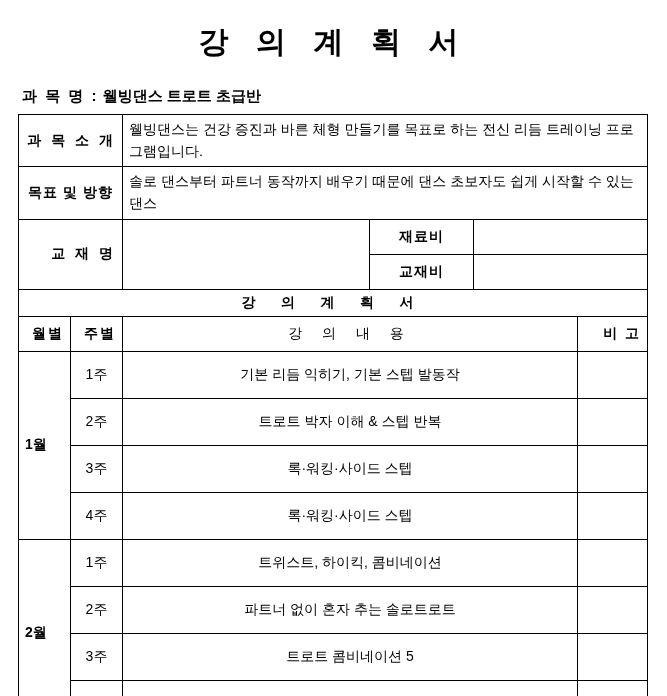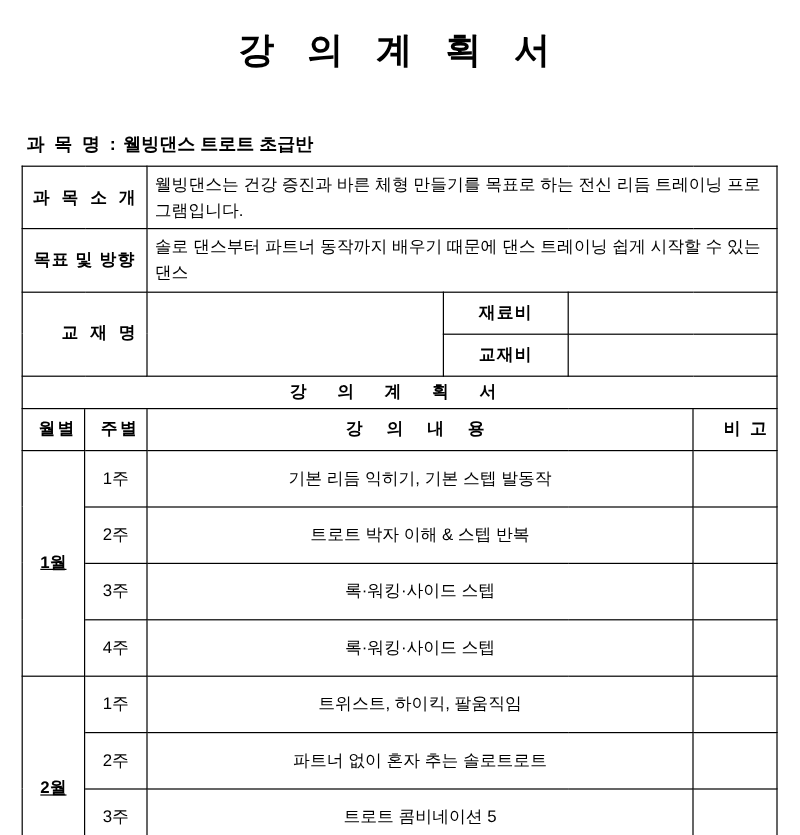--- a/index.html
+++ b/index.html
@@ -35,21 +35,20 @@
     align-items: baseline;
     justify-content: space-between;
     font-size: 15px;
     font-weight: bold;
     margin-top: 24px;
     margin-bottom: 8px;
     padding: 0 4px;
   }
   .header-left, .header-right {
     white-space: nowrap;
-    margin-top: 24px;
   }
   .hdr-label {
     letter-spacing: 2px;
   }
   .hdr-value {
     font-weight: bold;
     letter-spacing: 0px;
   }
   table.main {
     border-collapse: collapse;
@@ -87,28 +86,26 @@
     font-family: "Liberation Serif", serif;
     padding: 6px 0;
   }
   .colhead {
     text-align: right;
     font-weight: bold;
     letter-spacing: 2px;
   }
   .colhead-wide {
     text-align: center;
-    font-weight: bold;
+    font-weight: normal;
     letter-spacing: 8px;
   }
   .month {
-    text-align: center;
     font-weight: bold;
     font-size: 14px;
-    text-decoration: underline;
   }
   .week {
     text-align: center;
     font-size: 13px;
   }
   .content {
     text-align: center;
     font-size: 14px;
   }
   .remark {
@@ -145,21 +142,21 @@
       <col style="width:104px">
       <col style="width:70px">
     </colgroup>
     <tbody>
       <tr>
         <td class="lbl" colspan="2">과 목 소 개</td>
         <td class="desc" colspan="4">웰빙댄스는 건강 증진과 바른 체형 만들기를 목표로 하는 전신 리듬 트레이닝 프로그램입니다.</td>
       </tr>
       <tr>
         <td class="lbl-narrow" colspan="2">목표 및 방향</td>
-        <td class="desc" colspan="4">솔로 댄스부터 파트너 동작까지 배우기 때문에 댄스 트레이닝 쉽게 시작할 수 있는 댄스</td>
+        <td class="desc" colspan="4">솔로 댄스부터 파트너 동작까지 배우기 때문에 댄스 초보자도 쉽게 시작할 수 있는 댄스</td>
       </tr>
       <tr>
         <td class="lbl" colspan="2" rowspan="2">교 재 명</td>
         <td class="desc cell-h" rowspan="2"></td>
         <td class="lbl-narrow cell-h">재료비</td>
         <td class="desc cell-h" colspan="2"></td>
       </tr>
       <tr>
         <td class="lbl-narrow cell-h">교재비</td>
         <td class="desc cell-h" colspan="2"></td>
@@ -192,21 +189,21 @@
       </tr>
       <tr>
         <td class="week cell-h-lg">4주</td>
         <td class="content cell-h-lg" colspan="3">록·워킹·사이드 스텝</td>
         <td class="remark cell-h-lg"></td>
       </tr>
 
       <tr>
         <td class="month" rowspan="4">2월</td>
         <td class="week cell-h-lg">1주</td>
-        <td class="content cell-h-lg" colspan="3">트위스트, 하이킥, 팔움직임</td>
+        <td class="content cell-h-lg" colspan="3">트위스트, 하이킥, 콤비네이션</td>
         <td class="remark cell-h-lg"></td>
       </tr>
       <tr>
         <td class="week cell-h-lg">2주</td>
         <td class="content cell-h-lg" colspan="3">파트너 없이 혼자 추는 솔로트로트</td>
         <td class="remark cell-h-lg"></td>
       </tr>
       <tr>
         <td class="week cell-h-lg">3주</td>
         <td class="content cell-h-lg" colspan="3">트로트 콤비네이션 5</td>

